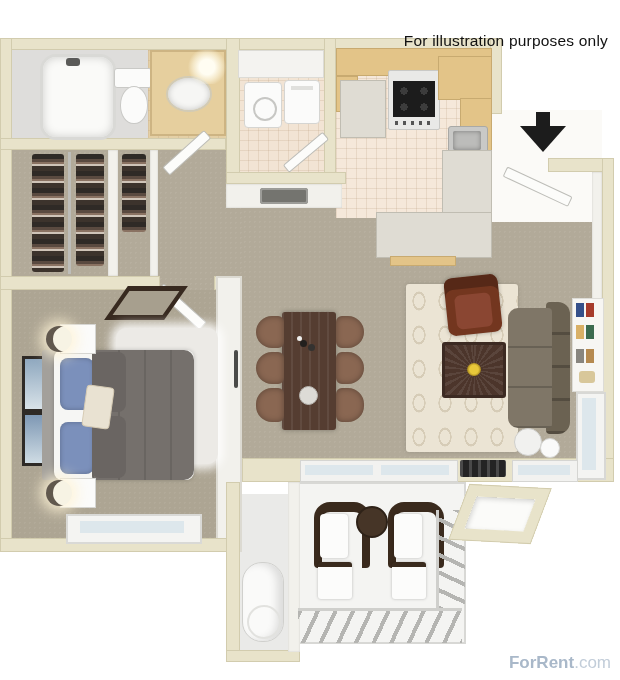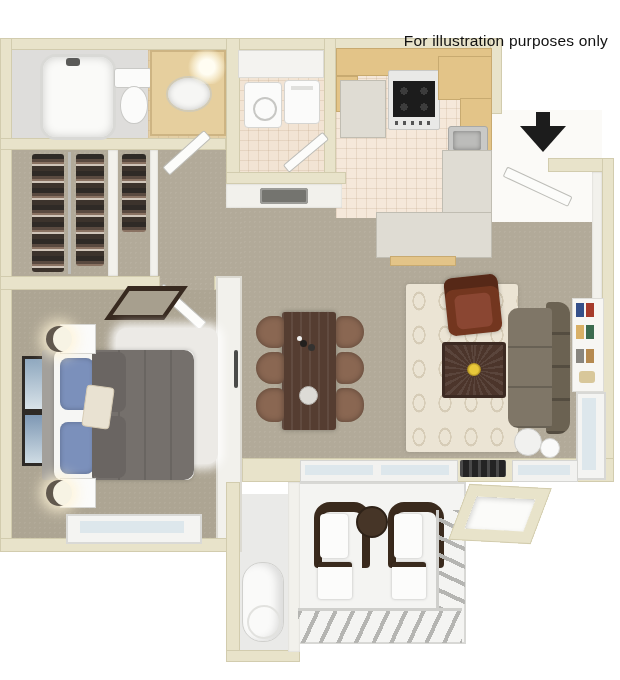--- a/index.html
+++ b/index.html
@@ -203,14 +203,17 @@
   <div class="a hatch-b" style="left:298px;top:608px;width:164px;height:32px;border-top:3px solid #cfcfcc;"></div>
 
   <div class="a" style="left:242px;top:562px;width:40px;height:78px;background:#fafaf9;border:1px solid #d0d0cd;border-radius:20px;box-shadow:inset -6px 0 8px rgba(0,0,0,.12);">
     <div class="a" style="left:4px;top:42px;width:30px;height:30px;border:2px solid #e2e2df;border-radius:50%;"></div>
   </div>
   <div class="a" style="left:458px;top:486px;width:84px;height:56px;background:var(--wall,#e8e3ca);box-shadow:inset 0 0 0 1px var(--wall-edge,#d2ccae);transform:skewX(-18deg) rotate(3deg);">
     <div class="a" style="left:12px;top:12px;width:60px;height:32px;background:#fbfbf9;box-shadow:inset 2px 2px 5px rgba(0,0,0,.15);"></div>
   </div>
 
   <div class="a disclaimer">For illustration purposes only</div>
+  <div class="a watermark">
+    <span class="brand">ForRent</span><span class="suffix">.com</span>
+  </div>
 
 </div>
 
 </body></html>

